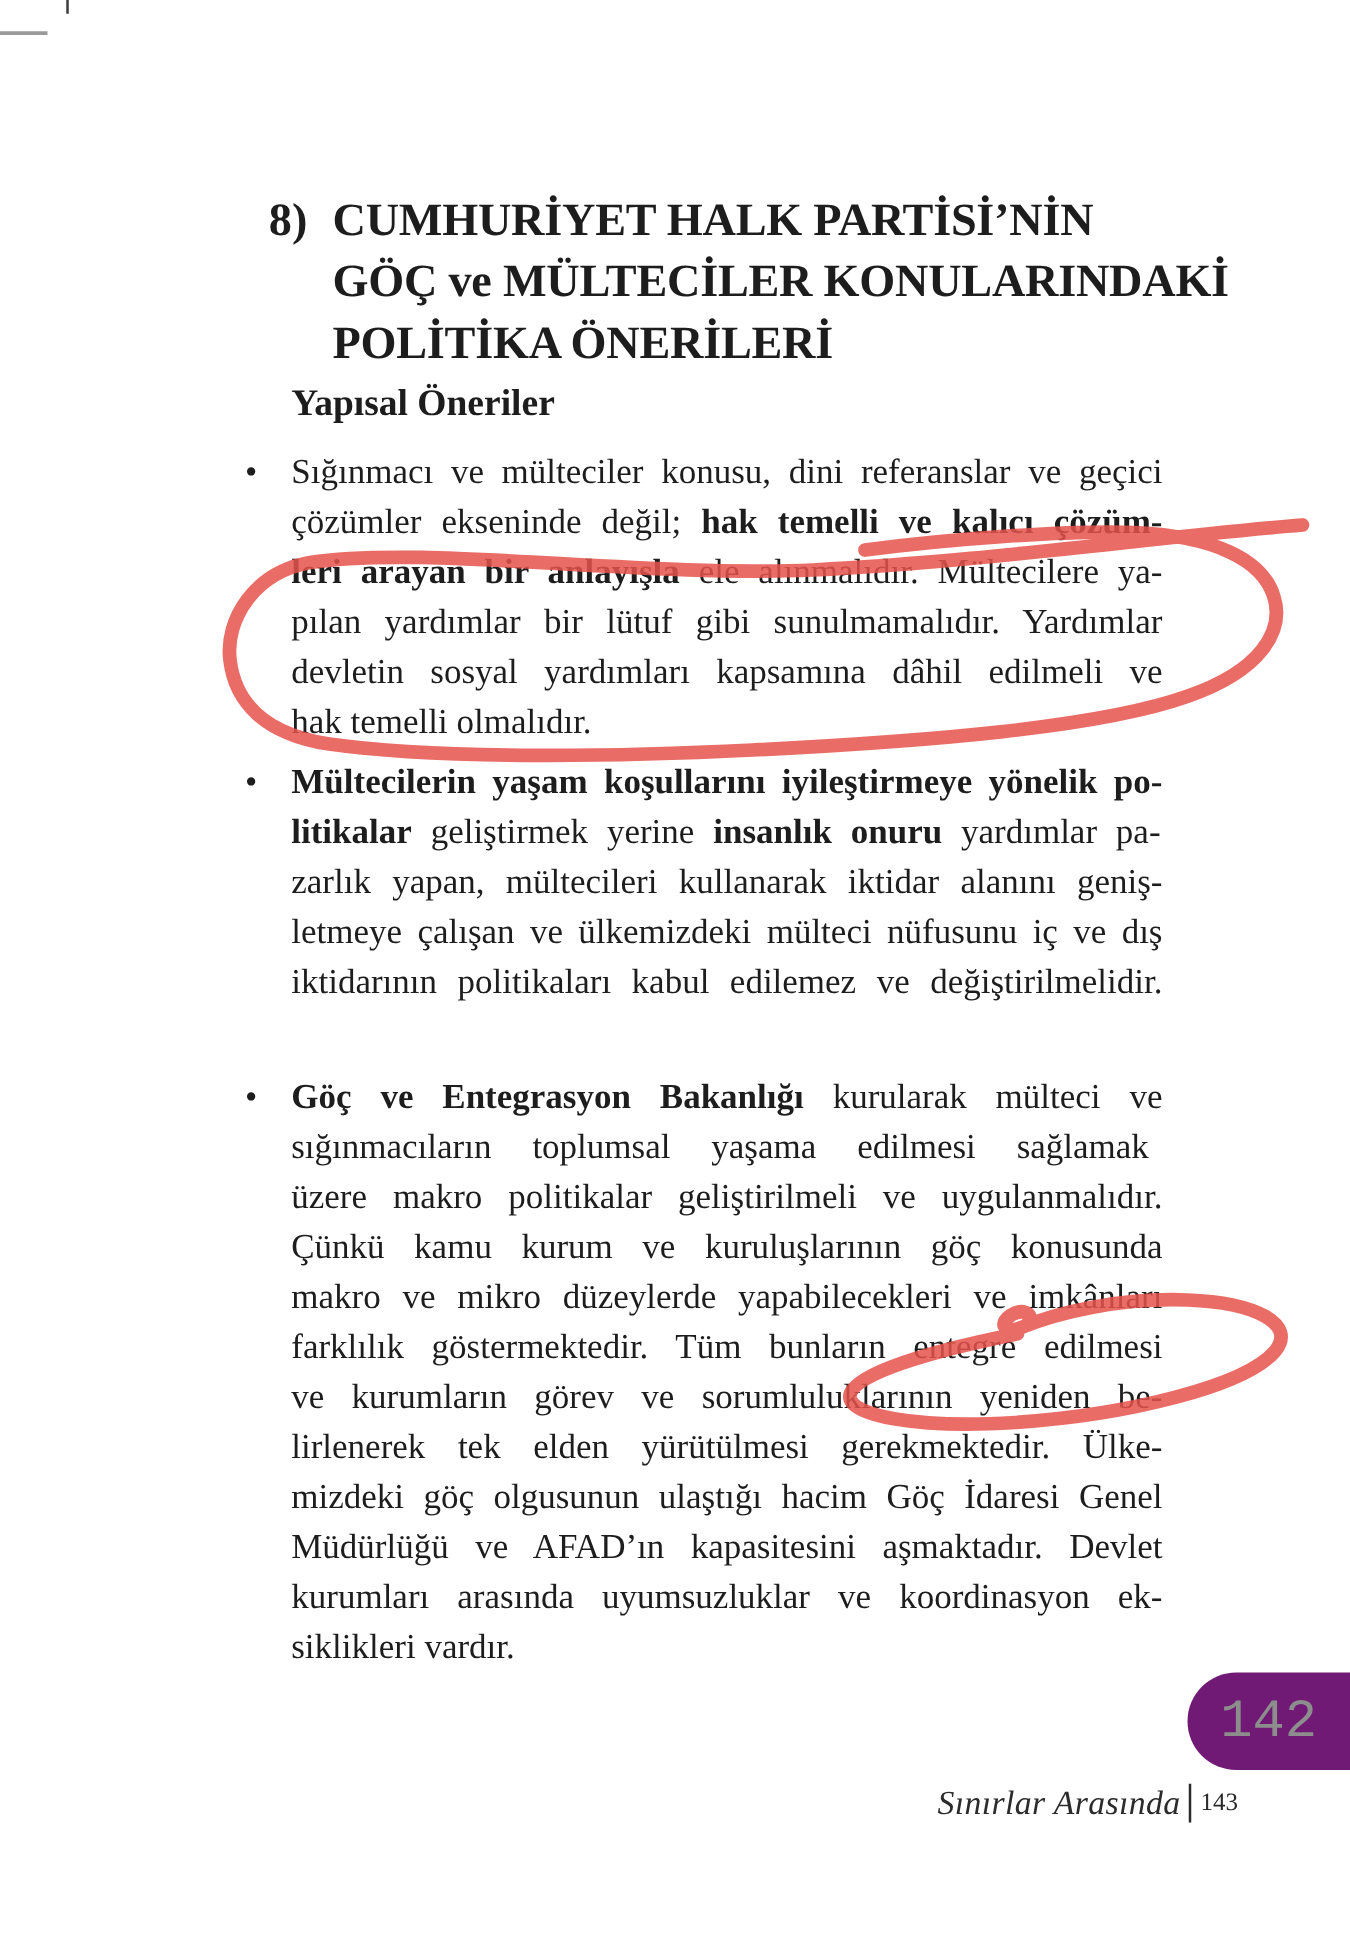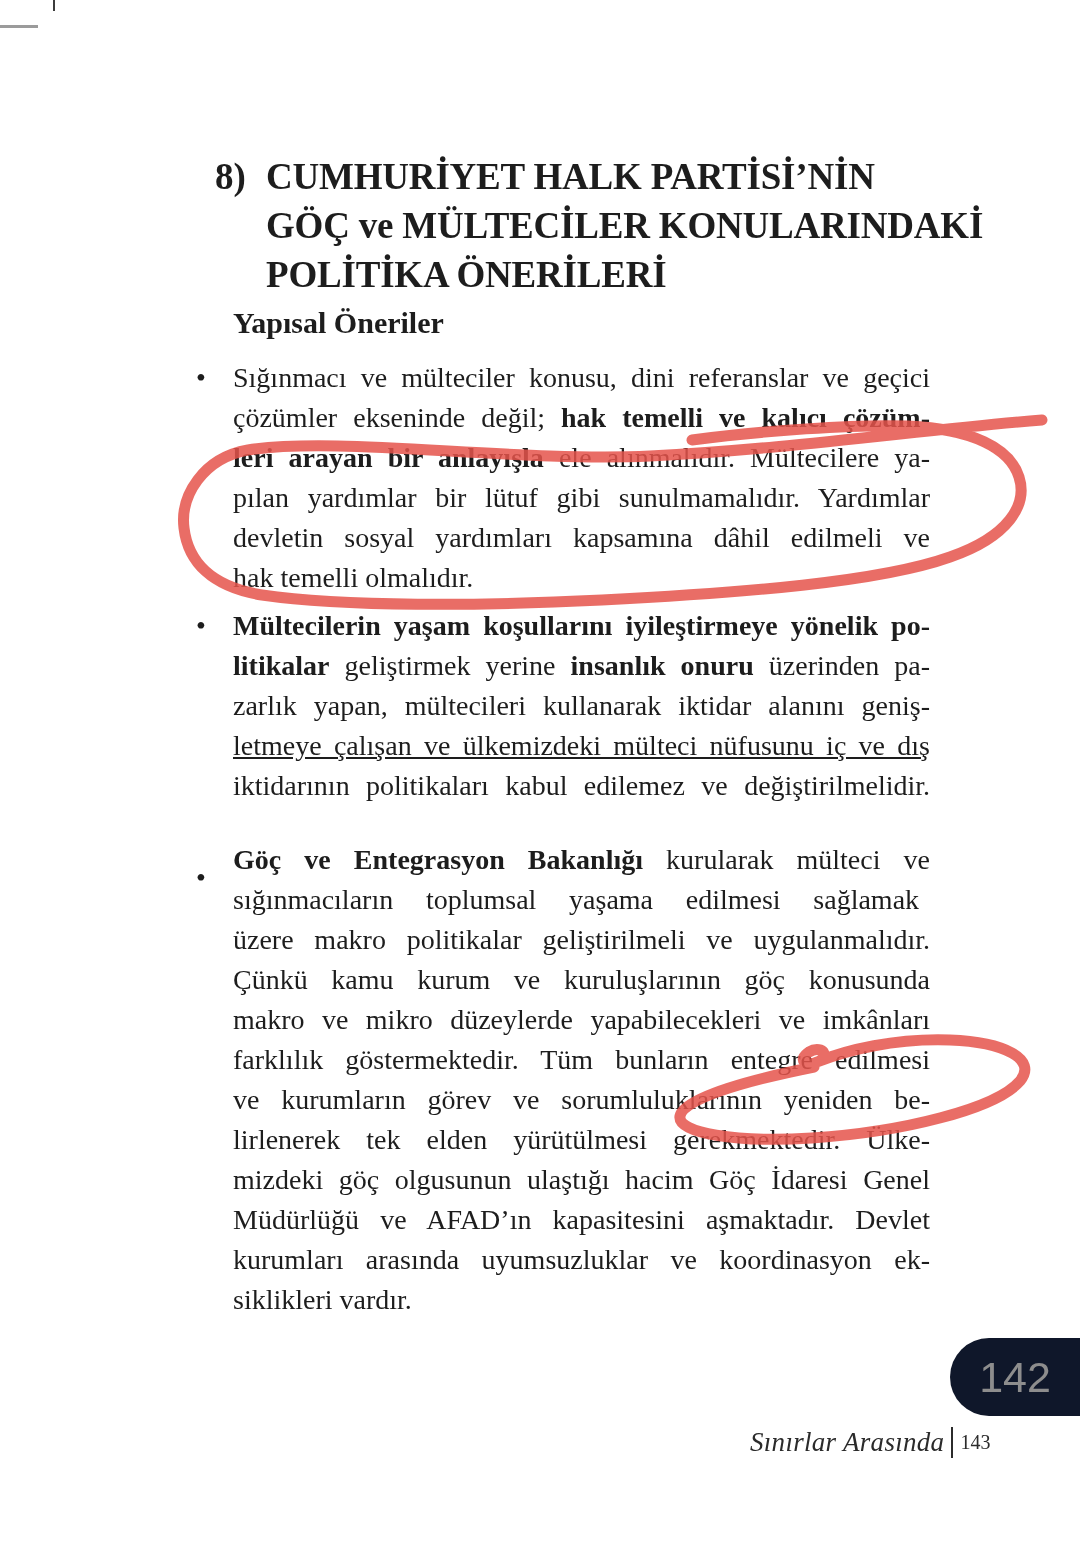--- a/index.html
+++ b/index.html
@@ -9,34 +9,34 @@
   }
   
   .art-v{position:absolute;left:53px;top:0;width:2px;height:11px;background:#3c3c3c;}
   .art-h{position:absolute;left:0;top:25px;width:38px;height:3px;background:#9b9b9b;}
   
   .heading-num{position:absolute;left:215px;top:152px;font-size:37px;font-weight:bold;line-height:49px;white-space:nowrap;}
   .heading{position:absolute;left:266px;top:152px;font-size:37px;font-weight:bold;line-height:49px;white-space:nowrap;letter-spacing:-0.2px;}
   .subheading{position:absolute;left:233px;top:303px;font-size:30px;font-weight:bold;line-height:40px;white-space:nowrap;}
   
   .textblock{position:absolute;left:233px;width:697px;}
-  #b1{top:358px;} #b2{top:606px;} #b3{top:840px;}
+  #b1{top:358px;} #b2{top:606px;} #b3{top:858px;}
   .jline{white-space:nowrap;height:40px;line-height:40px;font-size:28px;overflow:visible;}
   .jline .ls{display:inline;}
   .jline b{font-weight:bold;}
   .dot{position:absolute;left:196px;width:20px;font-size:28px;line-height:40px;}
   #dot1{top:358px;} #dot2{top:606px;} #dot3{top:858px;}
   
   .ink{position:absolute;left:0;top:0;pointer-events:none;}
   
   .badge{
     position:absolute;left:950px;top:1338px;width:130px;height:78px;
-    background:#0f172a;border-radius:39px 0 0 39px;
+    background:#701a75;border-radius:39px 0 0 39px;
     display:flex;align-items:center;justify-content:center;
-    font-family:Liberation Sans, sans-serif;font-size:43px;color:#8d8d8d;
+    font-family:Liberation Mono, monospace;font-size:43px;color:#8d8d8d;
   }
   
   .footer{position:absolute;left:750px;top:1427px;display:flex;align-items:center;gap:7px;font-size:27px;color:#2b2b2b;}
   .footer-title{font-style:italic;letter-spacing:0.3px;}
   .footer-sep{width:2px;height:31px;background:#2b2b2b;}
   .footer-page{font-size:20px;}
 </style>
 </head>
 <body>
 
@@ -60,23 +60,23 @@
     <div class="jline" style="word-spacing: 9.04018px;"><span class="ls"><span>çözümler ekseninde değil; </span><b>hak temelli ve kalıcı çözüm-</b></span></div>
     <div class="jline" style="word-spacing: 8.10714px;"><span class="ls"><b>leri arayan bir anlayışla</b><span> ele alınmalıdır. Mültecilere ya-</span></span></div>
     <div class="jline" style="word-spacing: 11.6979px;"><span class="ls"><span>pılan yardımlar bir lütuf gibi sunulmamalıdır. Yardımlar</span></span></div>
     <div class="jline" style="word-spacing: 14.0469px;"><span class="ls"><span>devletin sosyal yardımları kapsamına dâhil edilmeli ve</span></span></div>
     <div class="jline"><span class="ls"><span>hak temelli olmalıdır.</span></span></div>
   </div>
 
   <span class="dot" id="dot2">•</span>
   <div class="textblock" id="b2">
     <div class="jline" style="word-spacing: 6.09687px;"><span class="ls"><b>Mültecilerin yaşam koşullarını iyileştirmeye yönelik po-</b></span></div>
-    <div class="jline" style="word-spacing: 8.0599px;"><span class="ls"><b>litikalar</b><span> geliştirmek yerine </span><b>insanlık onuru</b><span> üzerinden pa-</span></span></div>
+    <div class="jline" style="word-spacing: 8.0599px;"><span class="ls"><b>litikalar</b><span> geliştirmek yerine </span><b>insanlık onuru</b><span> yardımlar pa-</span></span></div>
     <div class="jline" style="word-spacing: 10.0391px;"><span class="ls"><span>zarlık yapan, mültecileri kullanarak iktidar alanını geniş-</span></span></div>
-    <div class="jline" style="word-spacing: 5.28711px; text-decoration: underline;"><span class="ls"><span>letmeye çalışan ve ülkemizdeki mülteci nüfusunu iç ve dış</span></span></div>
+    <div class="jline" style="word-spacing: 5.28711px;"><span class="ls"><span>letmeye çalışan ve ülkemizdeki mülteci nüfusunu iç ve dış</span></span></div>
     <div class="jline" style="word-spacing: 9.3875px;"><span class="ls"><span>iktidarının politikaları kabul edilemez ve değiştirilmelidir.</span></span></div>
   </div>
 
   <span class="dot" id="dot3">•</span>
   <div class="textblock" id="b3">
     <div class="jline" style="word-spacing: 16.1016px;"><span class="ls"><b>Göç ve Entegrasyon Bakanlığı</b><span> kurularak mülteci ve</span></span></div>
     <div class="jline" style="word-spacing: 25.7227px;"><span class="ls"><span>sığınmacıların toplumsal yaşama edilmesi sağlamak</span></span></div>
     <div class="jline" style="word-spacing: 13.7469px;"><span class="ls"><span>üzere makro politikalar geliştirilmeli ve uygulanmalıdır.</span></span></div>
     <div class="jline" style="word-spacing: 16.6224px;"><span class="ls"><span>Çünkü kamu kurum ve kuruluşlarının göç konusunda</span></span></div>
     <div class="jline" style="word-spacing: 10.4349px;"><span class="ls"><span>makro ve mikro düzeylerde yapabilecekleri ve imkânları</span></span></div>

